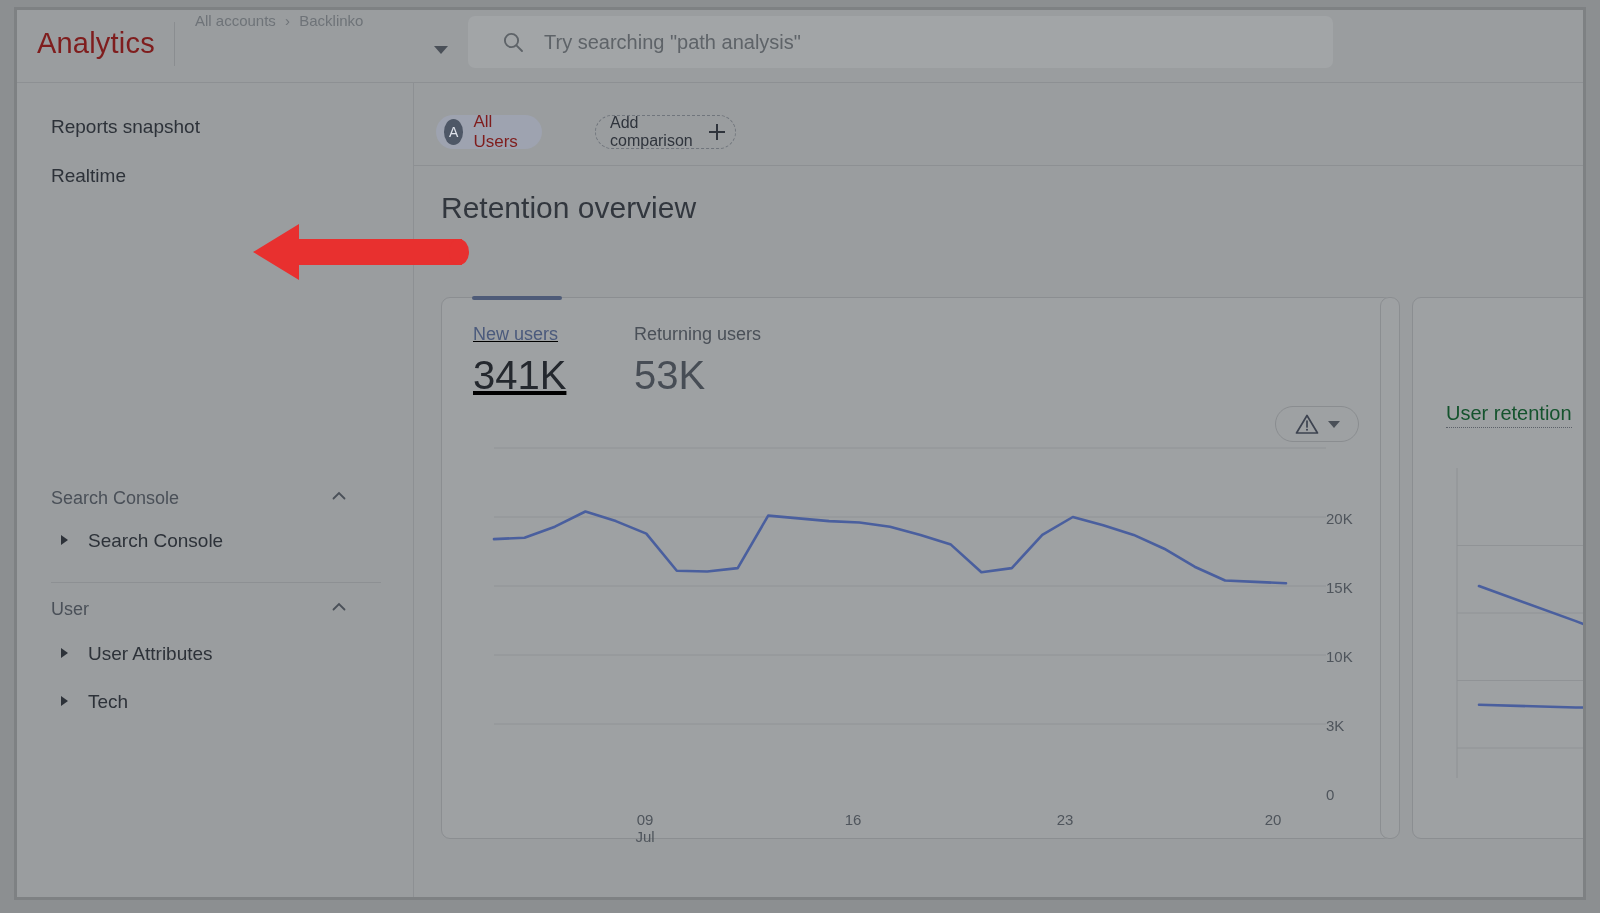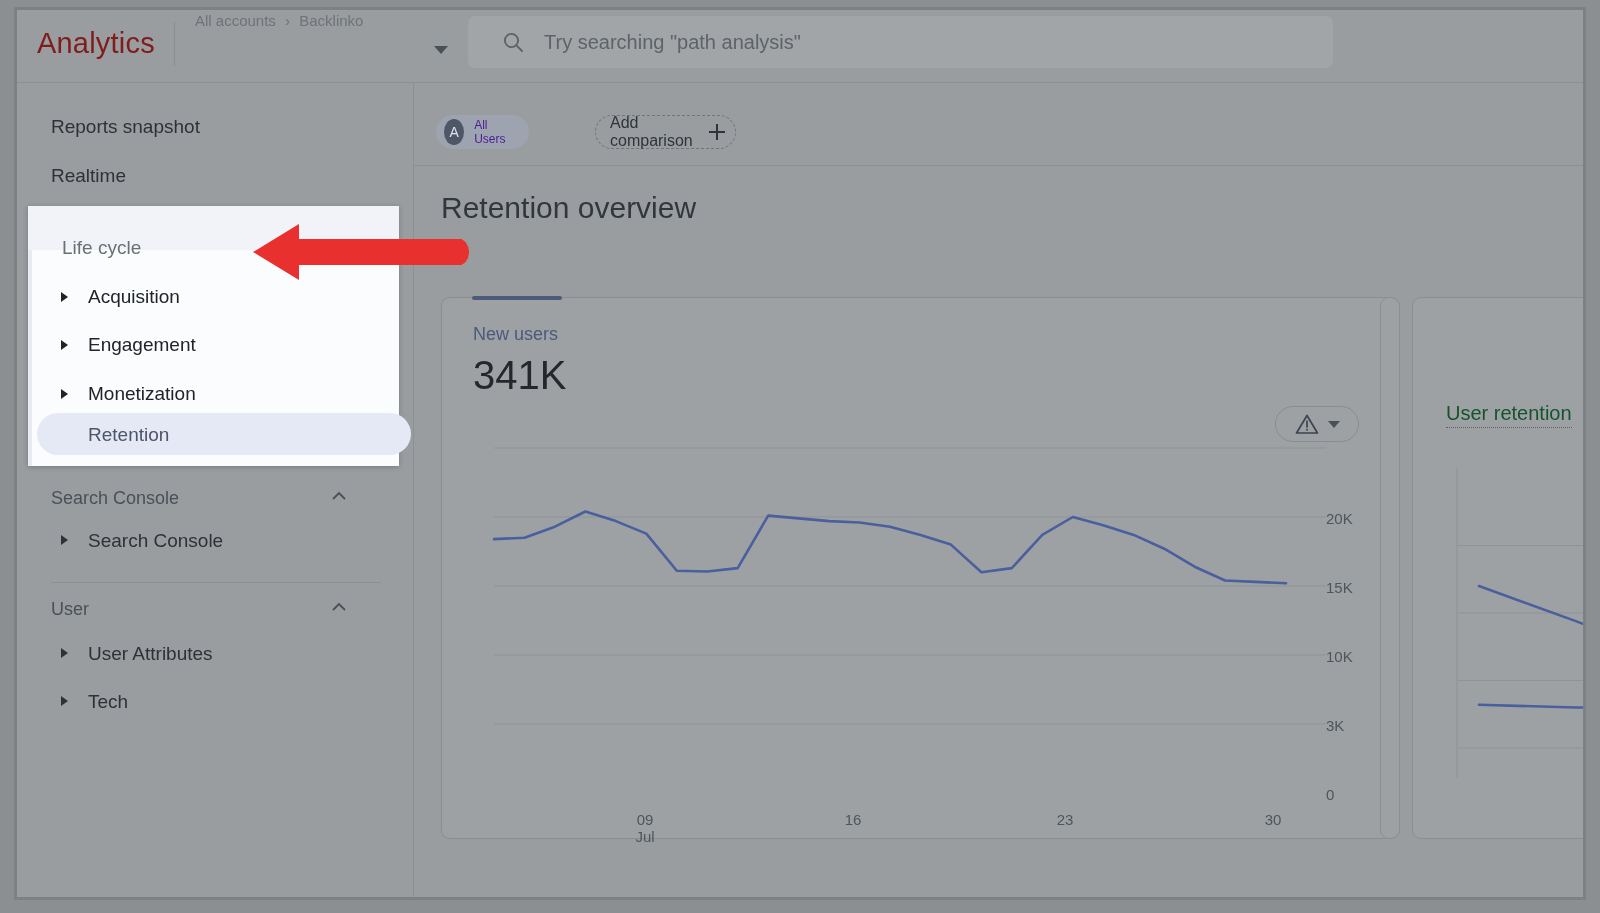--- a/index.html
+++ b/index.html
@@ -123,21 +123,21 @@
     position: absolute; left: 0; top: 0;
     height: 34px; padding: 0 18px 0 8px;
     background: #9ea3b0; border-radius: 17px;
     display: flex; align-items: center; gap: 10px;
   }
   #avatar {
     width: 26px; height: 26px; border-radius: 50%;
     background: #4e5766; color: #dfe2ea;
     font-size: 14px; display: flex; align-items: center; justify-content: center;
   }
-  #chip-allusers .label { font-size: 12px; color: #4c1d95; }
+  #chip-allusers .label { font-size: 17px; color: #7f1d1d; }
   #chip-add {
     position: absolute; left: 159px; top: 0;
     height: 34px; padding: 0 14px;
     border: 1px dashed #70757c; border-radius: 17px;
     display: flex; align-items: center; gap: 12px;
     font-size: 16px; color: #2f343c;
   }
   #chip-add .plus {
     position: relative; width: 16px; height: 16px; display: inline-block;
   }
@@ -167,21 +167,21 @@
   #card-partial { left: 966px; top: 214px; width: 20px; height: 542px; }
 
   #tab-underline {
     position: absolute; left: 30px; top: -2px;
     width: 90px; height: 4px;
     background: #4e5b78; border-radius: 2px;
   }
   .metric { position: absolute; top: 26px; }
   .metric .lab { font-size: 18px; }
   .metric .val { font-size: 40px; margin-top: 8px; display: block; }
-  #m-new { left: 31px; }
+  #m-new { left: 31px; text-decoration: underline; }
   #m-new .lab { color: #4b5a7c; }
   #m-new .val { color: #24282e; }
   #m-ret { left: 192px; }
   #m-ret .lab { color: #4a5058; }
   #m-ret .val { color: #474d55; }
 
   #card-menu {
     position: absolute; left: 833px; top: 108px;
     width: 84px; height: 36px;
     border: 1px solid #8a8d90; border-radius: 18px;
@@ -321,20 +321,24 @@
 
       <div id="page-title">Retention overview</div>
 
       <div class="card" id="card-main">
         <div id="tab-underline"></div>
 
         <div class="metric" id="m-new">
           <span class="lab">New users</span>
           <span class="val">341K</span>
         </div>
+        <div class="metric" id="m-ret">
+          <span class="lab">Returning users</span>
+          <span class="val">53K</span>
+        </div>
 
         <div id="card-menu">
           <svg width="24" height="22" viewBox="0 0 24 22">
             <polygon points="12,2.5 22.5,20 1.5,20" fill="none" stroke="#3d4350" stroke-width="1.7" stroke-linejoin="round"></polygon>
             <line x1="12" y1="8" x2="12" y2="14" stroke="#3d4350" stroke-width="1.7" stroke-linecap="round"></line>
             <circle cx="12" cy="16.7" r="1" fill="#3d4350"></circle>
           </svg>
           <span class="caret"></span>
         </div>
 
@@ -349,57 +353,40 @@
 
         <div class="ylab" style="left:884px; top:212px">20K</div>
         <div class="ylab" style="left:884px; top:281px">15K</div>
         <div class="ylab" style="left:884px; top:350px">10K</div>
         <div class="ylab" style="left:884px; top:419px">3K</div>
         <div class="ylab" style="left:884px; top:488px">0</div>
 
         <div class="xlab" style="left:178px; top:513px">09<small>Jul</small></div>
         <div class="xlab" style="left:386px; top:513px">16</div>
         <div class="xlab" style="left:598px; top:513px">23</div>
-        <div class="xlab" style="left:806px; top:513px">30</div>
+        <div class="xlab" style="left:806px; top:513px">20</div>
       </div>
 
       <div class="card" id="card-partial"></div>
 
       <div class="card" id="card-right">
         <div id="right-title">User retention</div>
         <svg class="plot" id="plot-right" style="left:16px; top:150px; width:544px; height:340px" viewBox="0 0 544 340">
             <line x1="28" y1="300" x2="544" y2="300" stroke="#909396" stroke-width="1"></line>
             <line x1="28" y1="232.5" x2="544" y2="232.5" stroke="#909396" stroke-width="1"></line>
             <line x1="28" y1="165" x2="544" y2="165" stroke="#909396" stroke-width="1"></line>
             <line x1="28" y1="97.5" x2="544" y2="97.5" stroke="#909396" stroke-width="1"></line>
             <line x1="28" y1="20" x2="28" y2="330" stroke="#8e9194" stroke-width="1"></line>
             <path d="M50.0,138.0 L146.8,173.1 L243.6,210.9 L340.4,202.8 L437.2,175.8 L534.0,146.1" fill="none" stroke="#4a5f9e" stroke-width="2.6" stroke-linejoin="round" stroke-linecap="round"></path>
             <path d="M50.0,256.8 L146.8,259.5 L243.6,259.5 L340.4,270.3 L437.2,267.6 L534.0,262.2" fill="none" stroke="#4a5f9e" stroke-width="2.6" stroke-linejoin="round" stroke-linecap="round"></path>
           </svg>
 
       </div>
     </div>
 
-    <div id="highlight">
-      <div id="hl-left-edge"></div>
-      <div id="hl-strip"></div>
-      <div id="hl-lifecycle">Life cycle</div>
-
-      <div class="hl-arrow" style="top:86px"></div>
-      <div class="hl-item" style="top:80px">Acquisition</div>
-
-      <div class="hl-arrow" style="top:134px"></div>
-      <div class="hl-item" style="top:128px">Engagement</div>
-
-      <div class="hl-arrow" style="top:183px"></div>
-      <div class="hl-item" style="top:177px">Monetization</div>
-
-      <div id="hl-retention-pill"></div>
-      <div id="hl-retention">Retention</div>
-    </div>
 
     <svg id="red-arrow" width="216" height="60" viewBox="0 0 216 60">
       <polygon points="0,30 46,2 46,17 209,17 209,43 46,43 46,58" fill="#e8302f"></polygon>
       <rect x="196" y="17" width="20" height="26" rx="13" fill="#e8302f"></rect>
     </svg>
 
   </div>
 </div>
 
 </body></html>

